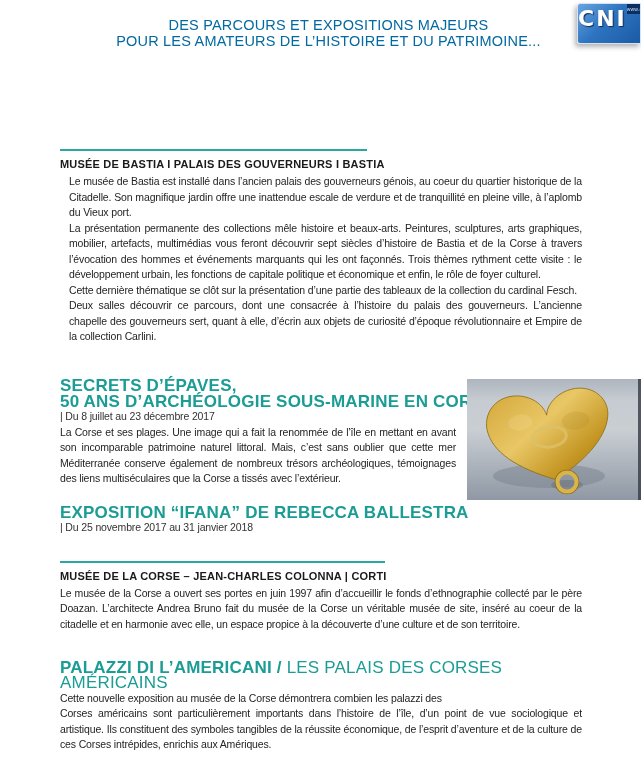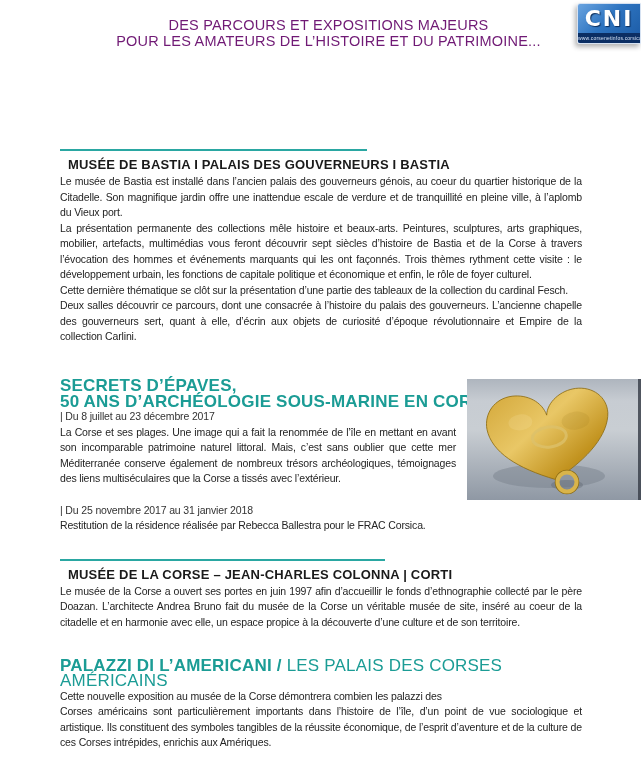--- a/index.html
+++ b/index.html
@@ -3,59 +3,59 @@
 <meta charset="utf-8">
 <style>
   html,body{margin:0;padding:0;}
   body{
     width:641px;height:775px;position:relative;background:#ffffff;
     font-family:"Liberation Sans",sans-serif;color:#242424;overflow:hidden;
   }
   
   .doc-title{
     position:absolute;top:17px;left:0;right:0;text-align:center;
-    font-size:14.5px;line-height:16px;color:#701a75;letter-spacing:.2px;
+    font-size:14.5px;line-height:16px;color:#0369a1;letter-spacing:.2px;
     white-space:pre-line;font-weight:400;padding-left:16px;
   }
   .logo{
     position:absolute;top:3px;right:0;width:64px;height:41px;
     background:linear-gradient(135deg,#6aa4e0 0%,#2e74c0 45%,#1b5aa4 100%);
     border-radius:3px 0 0 3px;box-shadow:-2px 3px 5px rgba(0,0,0,.30);
-    display:flex;flex-direction:column;overflow:hidden;
+    display:flex;flex-direction:row;overflow:hidden;
     border:1px solid #d6e2f2;box-sizing:border-box;
   }
   .logo-text{
     flex:1;color:#ffffff;font-weight:bold;font-size:22px;line-height:29px;
     text-align:center;letter-spacing:2px;
     font-family:"DejaVu Sans",sans-serif;text-shadow:1px 1px 1px #0a2c5a;
   }
   .logo-url{
     height:10px;background:#0b2e63;color:#d4e2f6;font-size:5px;line-height:10px;
     text-align:center;overflow:hidden;letter-spacing:.2px;white-space:nowrap;
   }
   
   .col{position:absolute;left:60px;top:149px;width:522px;}
   .rule{height:2px;background:#2aa7a2;border:0;margin:0;}
   .rule-1{width:307px;}
   .rule-2{width:325px;margin-top:25px;}
   h2{
-    margin:6px 0 2px 8px;font-size:13px;line-height:15px;font-weight:bold;
+    margin:6px 0 2px 0;font-size:11px;line-height:15px;font-weight:bold;
     color:#1a1a1a;letter-spacing:.2px;
   }
   h3{
     margin:2px 0 0 0;font-size:17px;line-height:15.5px;font-weight:bold;
     color:#1b9c95;letter-spacing:.2px;white-space:pre-line;
   }
   h3 .light{font-weight:normal;}
   p{
     margin:0;font-size:10.5px;line-height:15.5px;letter-spacing:-0.15px;
     text-align:justify;color:#242424;
   }
   .date-line{text-align:left;color:#333333;}
-  .paras-bastia{min-height:202px;}
+  .paras-bastia{min-height:202px;margin-left:9px;}
   .epaves-text{width:396px;min-height:78px;}
   .corse-body{min-height:62px;}
   .palazzi-h{margin-top:12px;}
   .palazzi-body{white-space:pre-line;}
   
   .photo{
     position:absolute;top:379px;right:0;width:174px;height:121px;overflow:hidden;
   }
   .photo svg{display:block;}
 </style>
@@ -84,22 +84,22 @@
   </div>
 
   <div>
     <h3>SECRETS D’ÉPAVES,
 50 ANS D’ARCHÉOLOGIE SOUS-MARINE EN CORSE</h3>
     <p class="date-line">| Du 8 juillet au 23 décembre 2017</p>
     <p class="epaves-text">La Corse et ses plages. Une image qui a fait la renommée de l’île en mettant en avant son incomparable patrimoine naturel littoral. Mais, c’est sans oublier que cette mer Méditerranée conserve également de nombreux trésors archéologiques, témoignages des liens multiséculaires que la Corse a tissés avec l’extérieur.</p>
   </div>
 
   <div>
+    <h3>EXPOSITION “IFANA” DE REBECCA BALLESTRA</h3>
     <p class="date-line">| Du 25 novembre 2017 au 31 janvier 2018</p>
-    <p>Restitution de la résidence réalisée par Rebecca Ballestra pour le FRAC Corsica.</p>
   </div>
 
   <div>
     <hr class="rule rule-2">
     <h2>MUSÉE DE LA CORSE – JEAN-CHARLES COLONNA | CORTI</h2>
     <p class="corse-body">Le musée de la Corse a ouvert ses portes en juin 1997 afin d’accueillir le fonds d’ethnographie collecté par le père Doazan. L’architecte Andrea Bruno fait du musée de la Corse un véritable musée de site, inséré au coeur de la citadelle et en harmonie avec elle, un espace propice à la découverte d’une culture et de son territoire.</p>
   </div>
 
   <div>
     <h3 class="palazzi-h"><span>PALAZZI DI L’AMERICANI / </span><span class="light">LES PALAIS DES CORSES AMÉRICAINS</span></h3>

